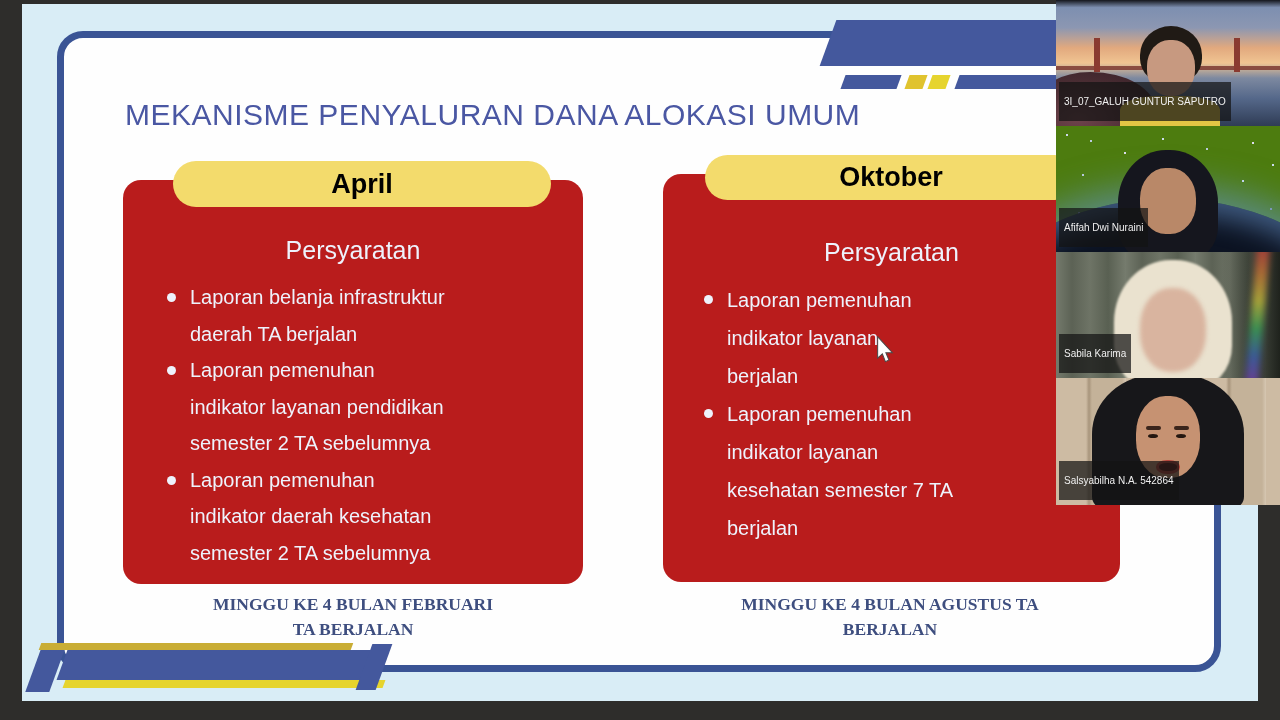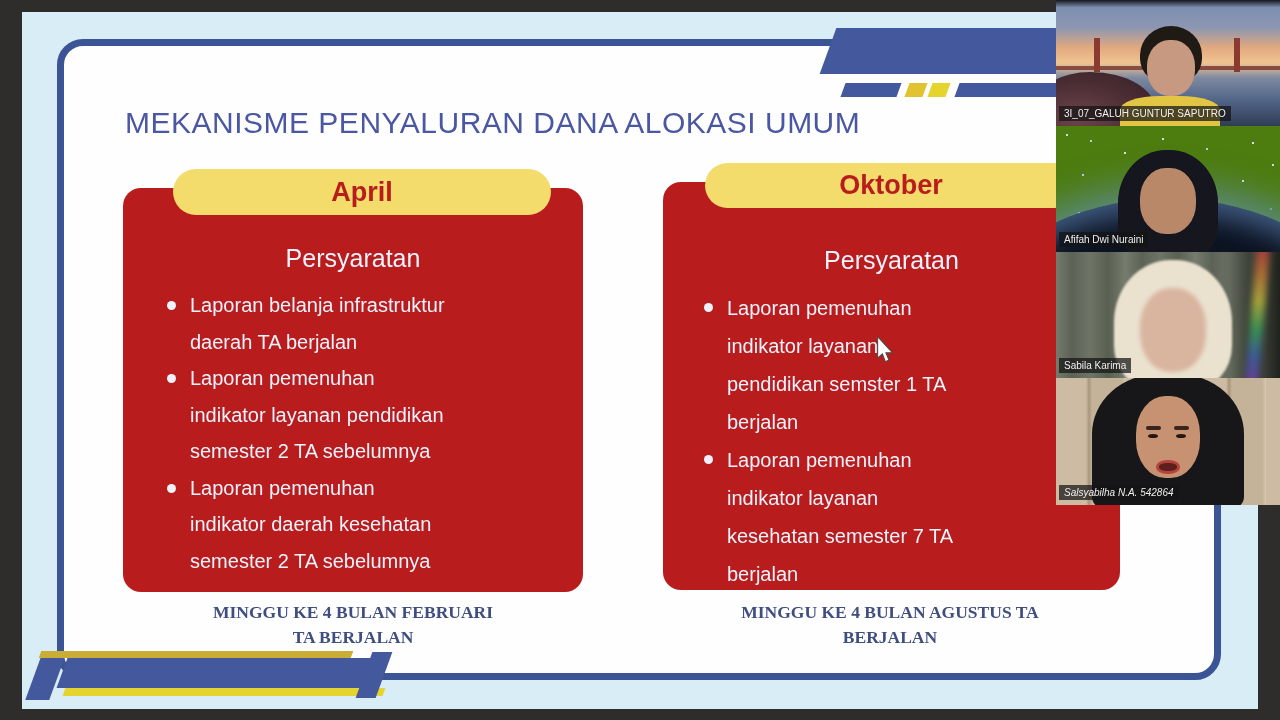--- a/index.html
+++ b/index.html
@@ -1,21 +1,21 @@
 <!DOCTYPE html>
 <html><head>
 <meta charset="utf-8">
 <style>
   * { margin:0; padding:0; box-sizing:border-box; }
   html,body { width:1280px; height:720px; overflow:hidden; background:#2e2d2b;
               font-family:"Liberation Sans","DejaVu Sans",sans-serif; }
   .stage { position:relative; width:1280px; height:720px; background:#2e2d2b; }
 
   
-  .slide { position:absolute; left:22px; top:12px; width:1236px; height:697px;
+  .slide { position:absolute; left:22px; top:4px; width:1236px; height:697px;
            background:#d9edf6; overflow:hidden; }
   .white-card { position:absolute; left:35px; top:27px; width:1164px; height:641px;
                 background:#fefefe; border:7px solid #3a5495; border-radius:26px; }
 
   .slide-title { position:absolute; left:103px; top:94px; font-size:30px;
                  color:#4a57a3; letter-spacing:.5px; white-space:nowrap; }
 
   
   .deco { position:absolute; }
   .skew { transform:skewX(-20deg); }
@@ -23,21 +23,21 @@
   .gold-fill { background:#c9ad35; }
   .yellow-fill { background:#e6d42e; }
 
   
   .col-card { position:absolute; background:#b91c1c; border-radius:18px; }
   .card-april   { left:101px; top:176px; width:460px; height:404px; }
   .card-oktober { left:641px; top:170px; width:457px; height:408px; }
 
   .pill { position:absolute; background:#f3db6c; border-radius:23px;
           display:flex; align-items:center; justify-content:center;
-          font-size:27px; font-weight:bold; color:#b91c1c; }
+          font-size:27px; font-weight:bold; color:#000000; }
   .pill-april   { left:151px; top:157px; width:378px; height:46px; }
   .pill-oktober { left:683px; top:151px; width:372px; height:45px; }
 
   .subhead { text-align:center; color:#eef2fc; font-size:25px; }
   .card-april .subhead   { padding-top:56px; margin-bottom:14px; }
   .card-oktober .subhead { padding-top:64px; margin-bottom:14px; }
 
   ul.bullets { list-style:none; }
   .card-april ul.bullets   { padding:0 18px 0 67px; }
   .card-oktober ul.bullets { padding:0 14px 0 64px; }
@@ -55,21 +55,21 @@
   .caption-oktober { left:698px; top:588px; width:340px; }
   .cl { display:block; }
 
   
   .video-strip { position:absolute; right:0; top:0; width:224px; height:505px;
                  background:#111; z-index:10; }
   .tile { position:relative; width:224px; height:126px; overflow:hidden; background:#222; }
   .tile:last-child { height:127px; }
   .name-tag { position:absolute; left:3px; bottom:5px; z-index:6;
               background:rgba(20,20,20,.72); color:#efefef; font-size:10px;
-              padding:2px 5px; white-space:nowrap; }
+              padding:14px 5px; white-space:nowrap; }
 
   
   .t1 { background:linear-gradient(180deg,#14161c 0%,#7d8fb0 6%,#8c97b2 22%,
          #e2a97e 38%,#f0c492 50%,#7d89a0 62%,#55688a 78%,#2f3c55 100%); }
   .t1 .deck { position:absolute; left:0; right:0; top:66px; height:4px; background:#7e3a31; opacity:.85; }
   .t1 .tower { position:absolute; width:6px; height:34px; background:#8a3a30; top:38px; }
   .t1 .tw1 { left:38px; } .t1 .tw2 { left:178px; }
   .t1 .rocks { position:absolute; left:-20px; bottom:-18px; width:120px; height:72px;
                background:radial-gradient(ellipse at 35% 65%,#6e434b 0%,#4a2d33 55%,#351f26 100%);
                border-radius:50% 60% 30% 50%; }
@@ -103,21 +103,21 @@
   .t3 .rainbow { position:absolute; right:16px; top:-6px; bottom:-6px; width:13px;
                  background:linear-gradient(180deg,#c23a3a,#cd7a35,#c9c23a,#3aa85a,#3a62b5,#7a3ab0);
                  filter:blur(3px); opacity:.75; transform:rotate(5deg); }
   .t3 .hijab { position:absolute; left:58px; top:8px; width:118px; height:130px;
                background:#eae2cf; border-radius:48% 48% 34% 34%; filter:blur(1px); }
   .t3 .face { position:absolute; left:84px; top:36px; width:66px; height:84px;
               background:#d9b49f; border-radius:46%; filter:blur(2px); }
 
   
   .t4 { background:repeating-linear-gradient(90deg,#cdbba3 0px,#cdbba3 30px,#a8957c 33px,
-         #c4b299 36px,#c4b299 66px,#d6c7b2 70px);font-style:italic; }
+         #c4b299 36px,#c4b299 66px,#d6c7b2 70px); }
   .t4 .hijab { position:absolute; left:36px; top:-4px; width:152px; height:136px;
                background:#17171a; border-radius:44% 44% 10% 10%; }
   .t4 .face { position:absolute; left:80px; top:18px; width:64px; height:82px;
               background:#c69272; border-radius:46%; }
   .t4 .brow { position:absolute; top:48px; width:15px; height:4px; background:#3a251c; border-radius:2px; }
   .t4 .b1 { left:90px; } .t4 .b2 { left:118px; }
   .t4 .eye { position:absolute; top:56px; width:10px; height:4px; background:#241710; border-radius:50%; }
   .t4 .e1 { left:92px; } .t4 .e2 { left:120px; }
   .t4 .mouth { position:absolute; left:100px; top:82px; width:24px; height:14px;
                background:#5d1f1c; border:3px solid #b5453c; border-radius:46%; }
@@ -174,21 +174,20 @@
       <span class="cl">TA BERJALAN</span>
     </div>
 
     <div class="col-card card-oktober">
       <div class="subhead">Persyaratan</div>
       <ul class="bullets">
         <li class="bullet">
           <span class="dot"></span>
           <span class="bl">Laporan pemenuhan</span>
           <span class="bl">indikator layanan</span>
-          <span class="bl">pendidikan semster 1 TA</span>
           <span class="bl">berjalan</span>
         </li>
         <li class="bullet">
           <span class="dot"></span>
           <span class="bl">Laporan pemenuhan</span>
           <span class="bl">indikator layanan</span>
           <span class="bl">kesehatan semester 7 TA</span>
           <span class="bl">berjalan</span>
         </li>
       </ul>

